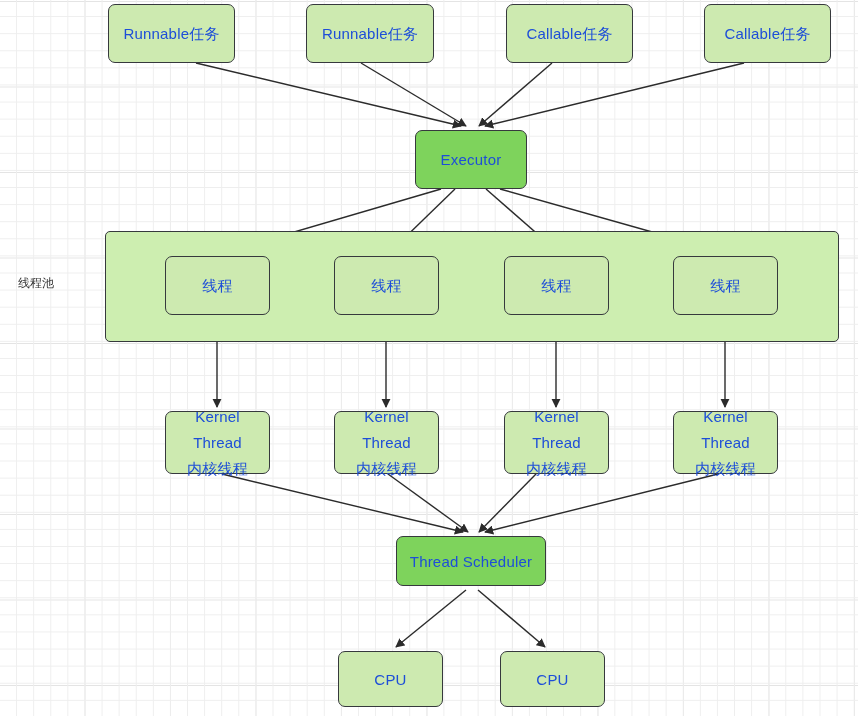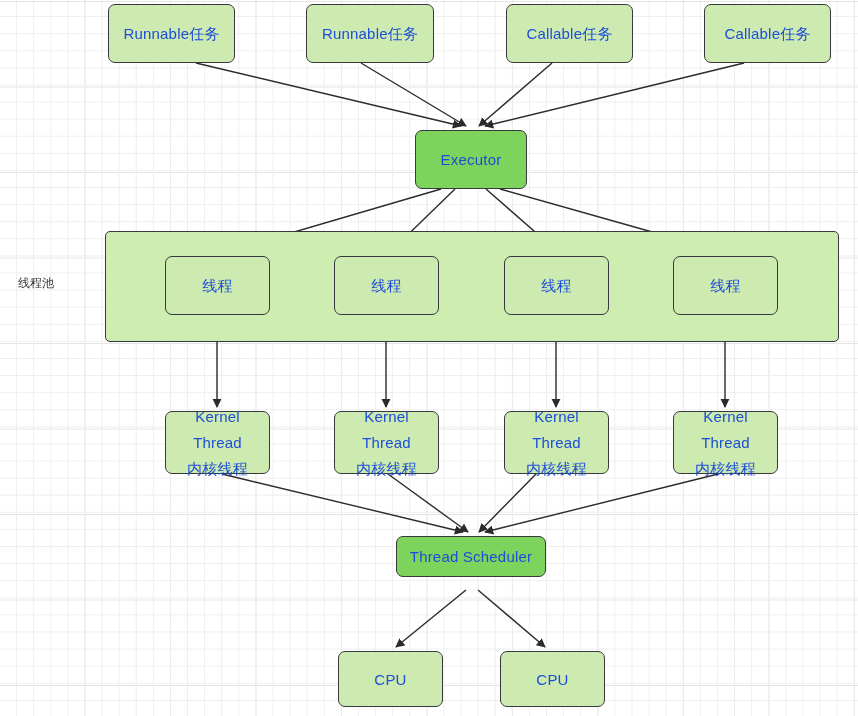--- a/index.html
+++ b/index.html
@@ -159,21 +159,21 @@
     <span>Kernel</span>
     <span>Thread</span>
     <span>内核线程</span>
   </div>
   <div class="node light multiline" style="left:673px; top:411px; width:105px; height:63px;">
     <span>Kernel</span>
     <span>Thread</span>
     <span>内核线程</span>
   </div>
 
-  <div class="node bright" style="left:396px; top:536px; width:150px; height:41px;">
+  <div class="node bright" style="left:396px; top:536px; width:150px; height:50px;">
     <span>Thread Scheduler</span>
   </div>
 
   <div class="node light" style="left:338px; top:651px; width:105px; height:56px;">
     <span>CPU</span>
   </div>
   <div class="node light" style="left:500px; top:651px; width:105px; height:56px;">
     <span>CPU</span>
   </div>
 

